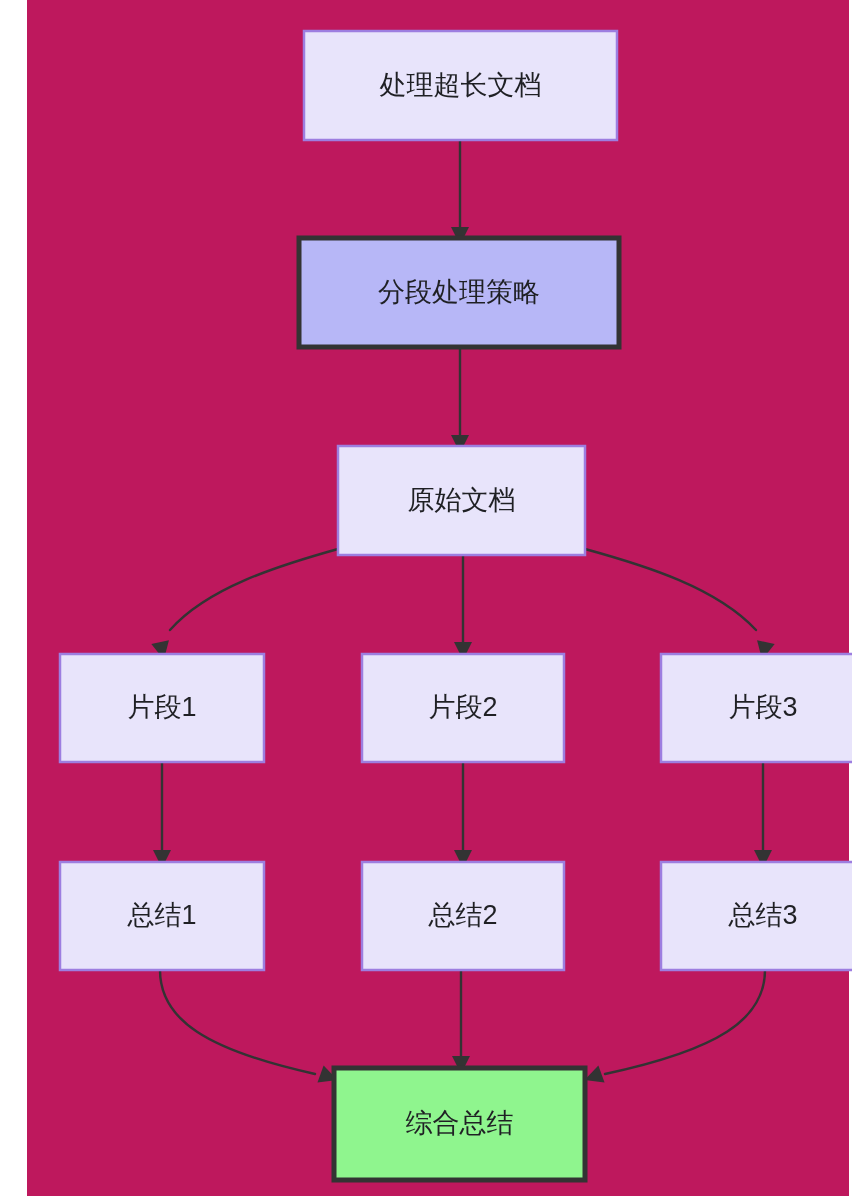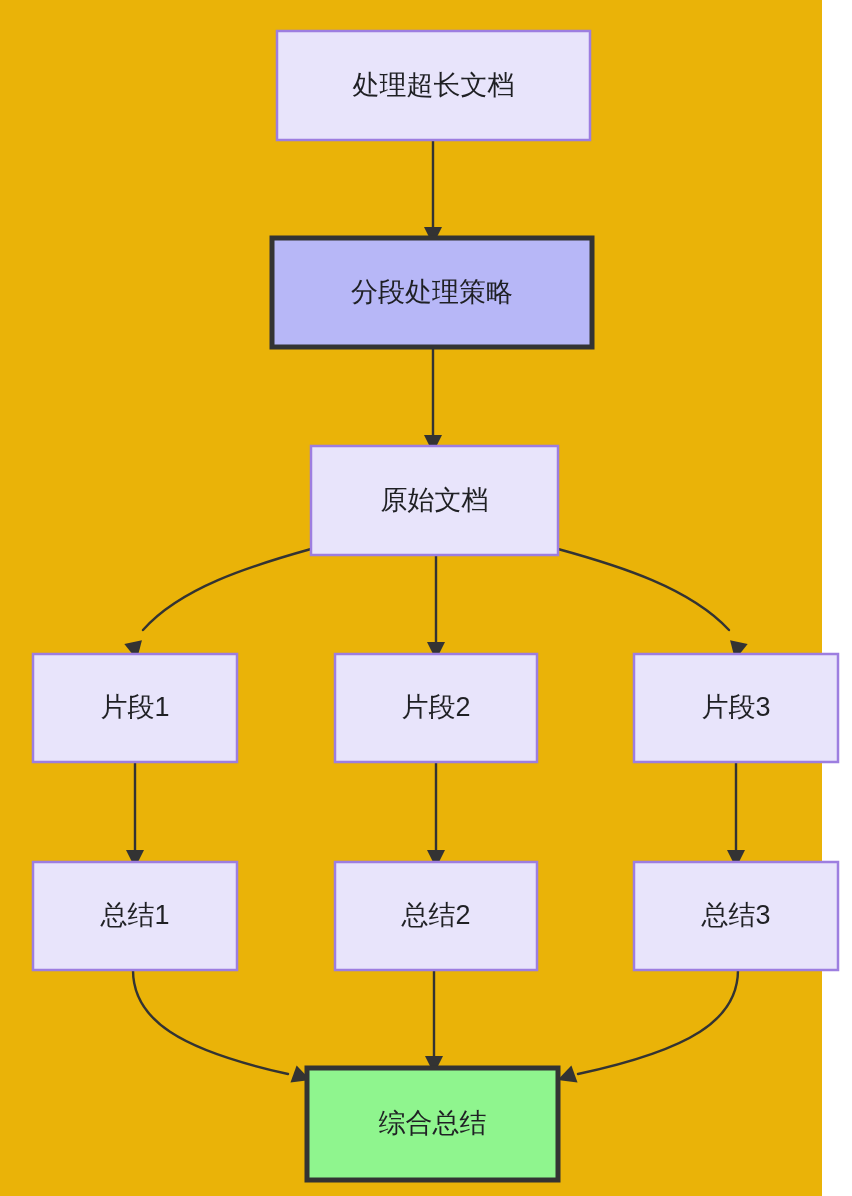--- a/index.html
+++ b/index.html
@@ -11,21 +11,22 @@
   body {
     width: 852px;
     height: 1196px;
     font-family: "Liberation Sans", "DejaVu Sans", sans-serif;
     overflow: hidden;
   }
   #diagram-root {
     position: relative;
     width: 822px;
     height: 1196px;
-    background: #eab308;
+    background: #be185d;
+    margin-left: 27px;
   }
   svg.flow {
     display: block;
     width: 852px;
     height: 1196px;
   }
   .node-rect {
     fill: #e8e4fb;
     stroke: #9d7ee0;
     stroke-width: 2.5;

